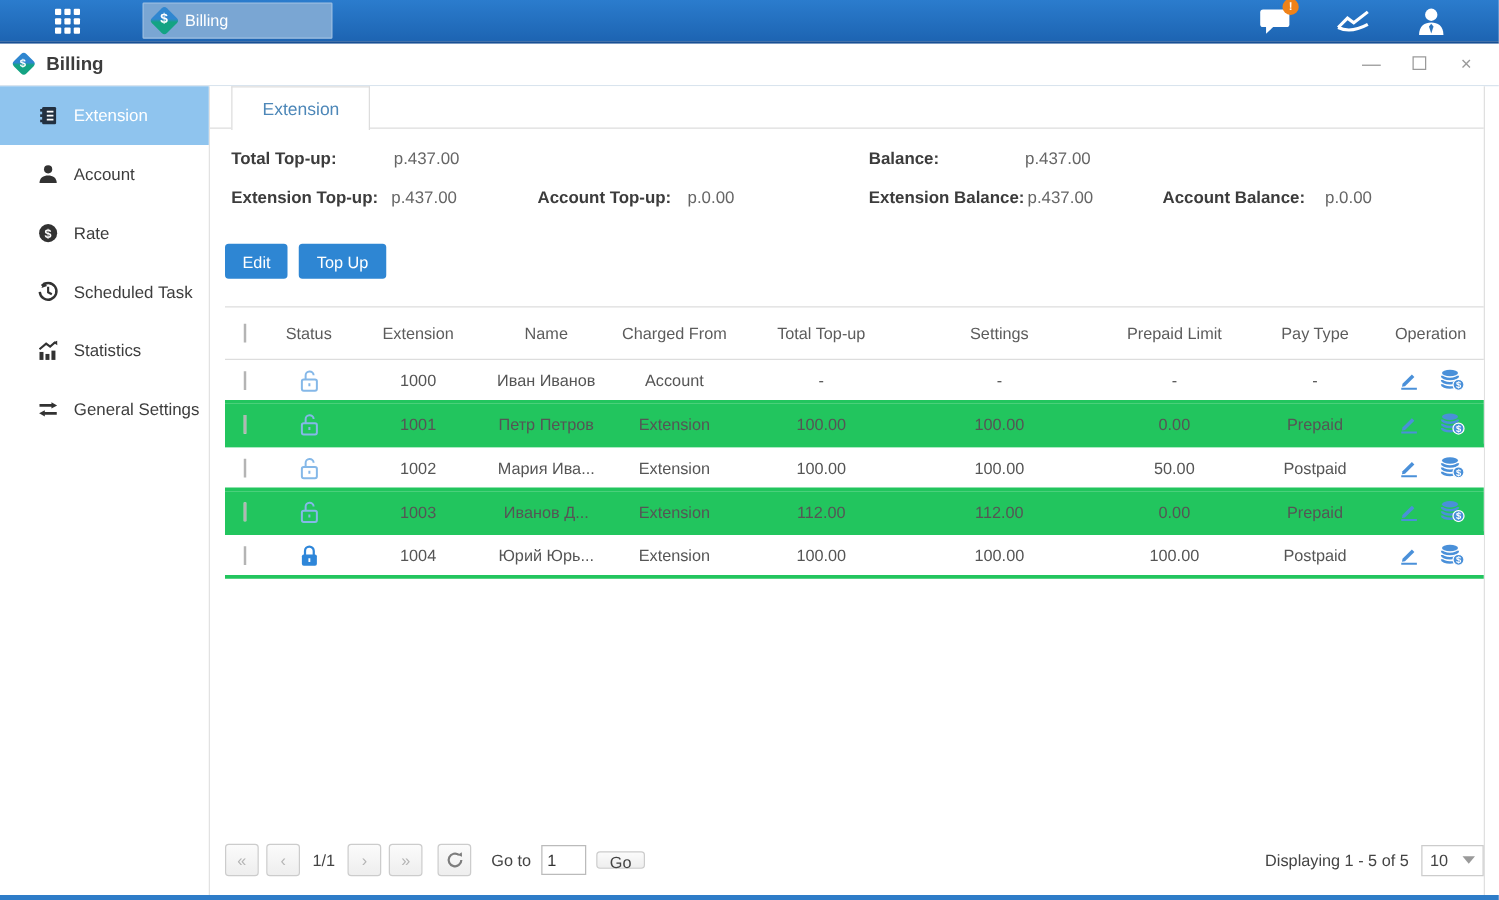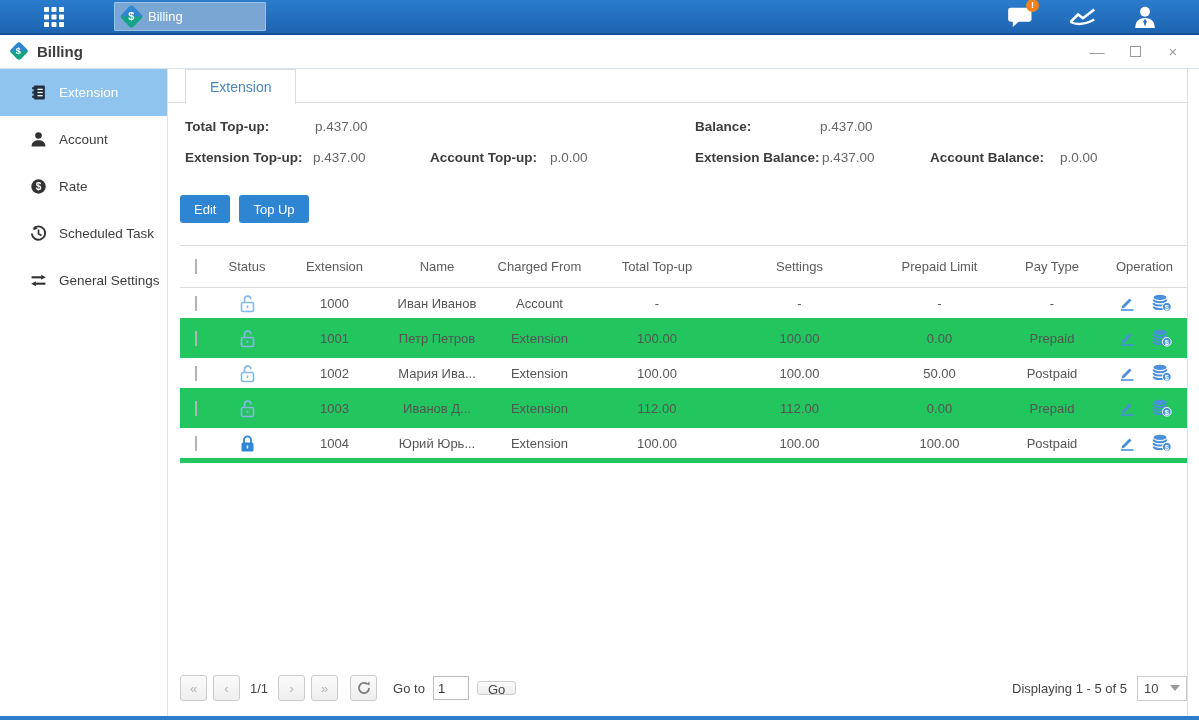--- a/index.html
+++ b/index.html
@@ -58,21 +58,21 @@
   .actions { margin:14px 0 0 12px; display:flex; gap:9px; }
   .btn-blue { background:#2e86d3; color:#ffffff; border:none; border-radius:3px; height:28px;
     padding:0 14px; font-size:13px; font-family:inherit; cursor:pointer; }
 
   
   .table { margin:22px 0 0 12px; width:1007px; font-size:13px; color:#555; }
   .thead, .trow { display:grid;
     grid-template-columns:32px 70px 105px 100px 105px 130px 155px 125px 100px 85px;
     align-items:center; }
   .thead { height:43px; border-top:1px solid #ddd; border-bottom:1px solid #ddd; color:#5c5c5c; }
-  .trow { height:35px; border-bottom:5px solid #22c55e; background:#fff; }
+  .trow { height:35px; border-bottom:3px solid #22c55e; background:#fff; }
   .trow.alt { background:#22c55e; }
   .cell { text-align:center; overflow:hidden; white-space:nowrap; }
   .cb { width:15px; height:15px; border:1px solid #b4b4b4; border-radius:2px; background:#fff;
     margin:0 auto; cursor:pointer; }
   .opcell { display:flex; justify-content:center; gap:16px; }
   .opcell svg { cursor:pointer; }
   .statuscell svg { display:block; margin:0 auto; }
 
   
   .pagebar { position:absolute; left:12px; bottom:14px; width:1007px; height:28px;
@@ -196,20 +196,32 @@
           <path d="M3.2 3.5 A6.3 6.3 0 1 1 1.7 8" fill="none" stroke="currentColor" stroke-width="1.8"></path>
           <path d="M4.8 0.8 L3 5 L7.2 3.6 Z" fill="currentColor"></path>
           <path d="M8 4.2 L8 8.3 L10.8 9.8" fill="none" stroke="currentColor" stroke-width="1.6"></path>
         </svg>
     </span>
     <span class="slabel">Scheduled Task</span>
   </div>
   <div class="side-item">
     <span class="sicon">
       <svg viewBox="0 0 16 16" width="17" height="17">
+          <rect x="1.5" y="9" width="3" height="6" fill="currentColor"></rect>
+          <rect x="6" y="10.5" width="3" height="4.5" fill="currentColor"></rect>
+          <rect x="10.5" y="8" width="3" height="7" fill="currentColor"></rect>
+          <polyline points="1.5,7 6.5,2.8 9.5,5 13.5,1.5" fill="none" stroke="currentColor" stroke-width="1.6"></polyline>
+          <path d="M14.8 0.5 L14.9 4 L11.8 1.8 Z" fill="currentColor"></path>
+        </svg>
+    </span>
+    <span class="slabel">Statistics</span>
+  </div>
+  <div class="side-item">
+    <span class="sicon">
+      <svg viewBox="0 0 16 16" width="17" height="17">
           <line x1="1.5" y1="5" x2="11" y2="5" stroke="currentColor" stroke-width="2"></line>
           <path d="M10.5 2.6 L14.8 5 L10.5 7.4 Z" fill="currentColor"></path>
           <line x1="5" y1="11" x2="14.5" y2="11" stroke="currentColor" stroke-width="2"></line>
           <path d="M5.5 8.6 L1.2 11 L5.5 13.4 Z" fill="currentColor"></path>
         </svg>
     </span>
     <span class="slabel">General Settings</span>
   </div>
 </div>
 

